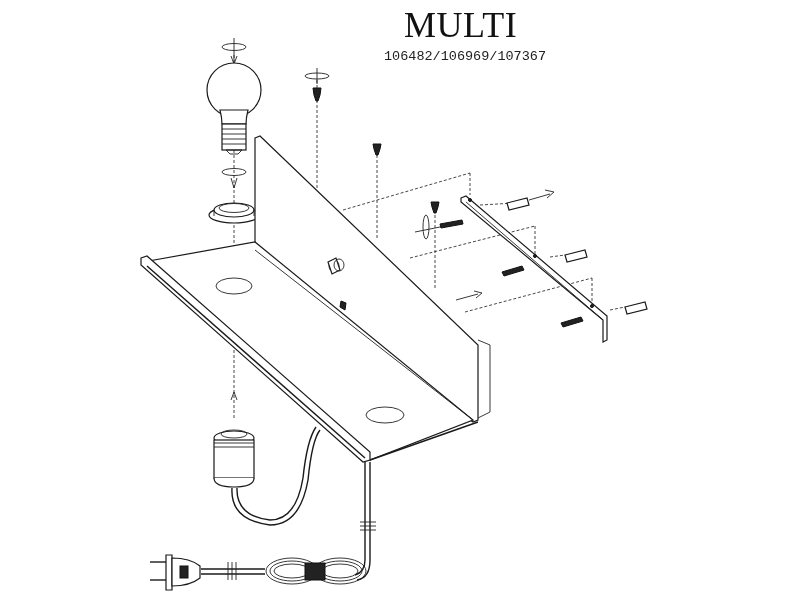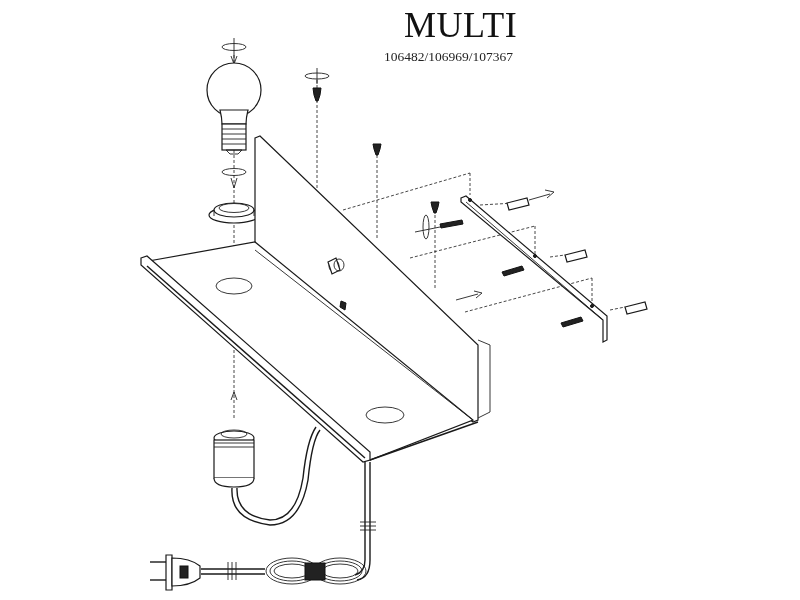--- a/index.html
+++ b/index.html
@@ -1,19 +1,19 @@
 <!DOCTYPE html>
 <html><head>
 <meta charset="utf-8">
 <style>
   html, body { margin:0; padding:0; background:#ffffff; }
   body { width:800px; height:600px; position:relative; overflow:hidden; font-family:"Liberation Sans", sans-serif; }
   .title { position:absolute; left:0; width:800px; top:2px; text-align:center; }
   .title h1 { margin:0; position:absolute; left:404px; top:2px; font-weight:normal; font-size:36px; color:#111; letter-spacing:0.5px; font-family:Liberation Serif, serif; }
-  .title .codes { position:absolute; left:384px; top:47px; font-size:13.5px; color:#222; font-family:Liberation Serif, serif; white-space:nowrap; }
+  .title .codes { position:absolute; left:384px; top:47px; font-size:13.5px; color:#222; font-family:Liberation Mono, monospace; white-space:nowrap; }
   svg { position:absolute; left:0; top:0; }
   .ln { fill:none; stroke:#1a1a1a; stroke-width:1.4; }
   .thin { fill:none; stroke:#222; stroke-width:0.9; }
   .dash { fill:none; stroke:#333; stroke-width:0.9; stroke-dasharray:3 2; }
   .fillw { fill:#fff; stroke:#1a1a1a; stroke-width:1.2; }
   .dark { fill:#222; stroke:#111; stroke-width:1; }
 </style>
 </head>
 <body>
 

